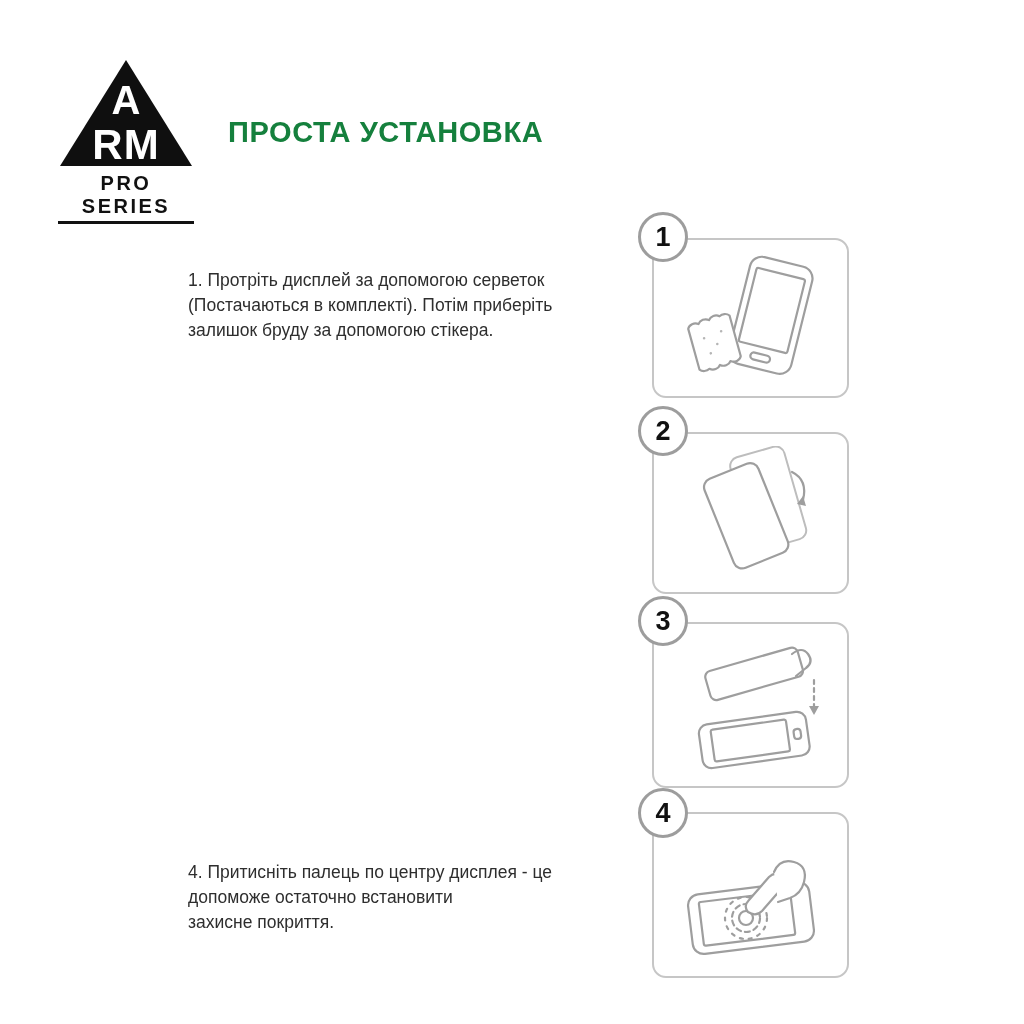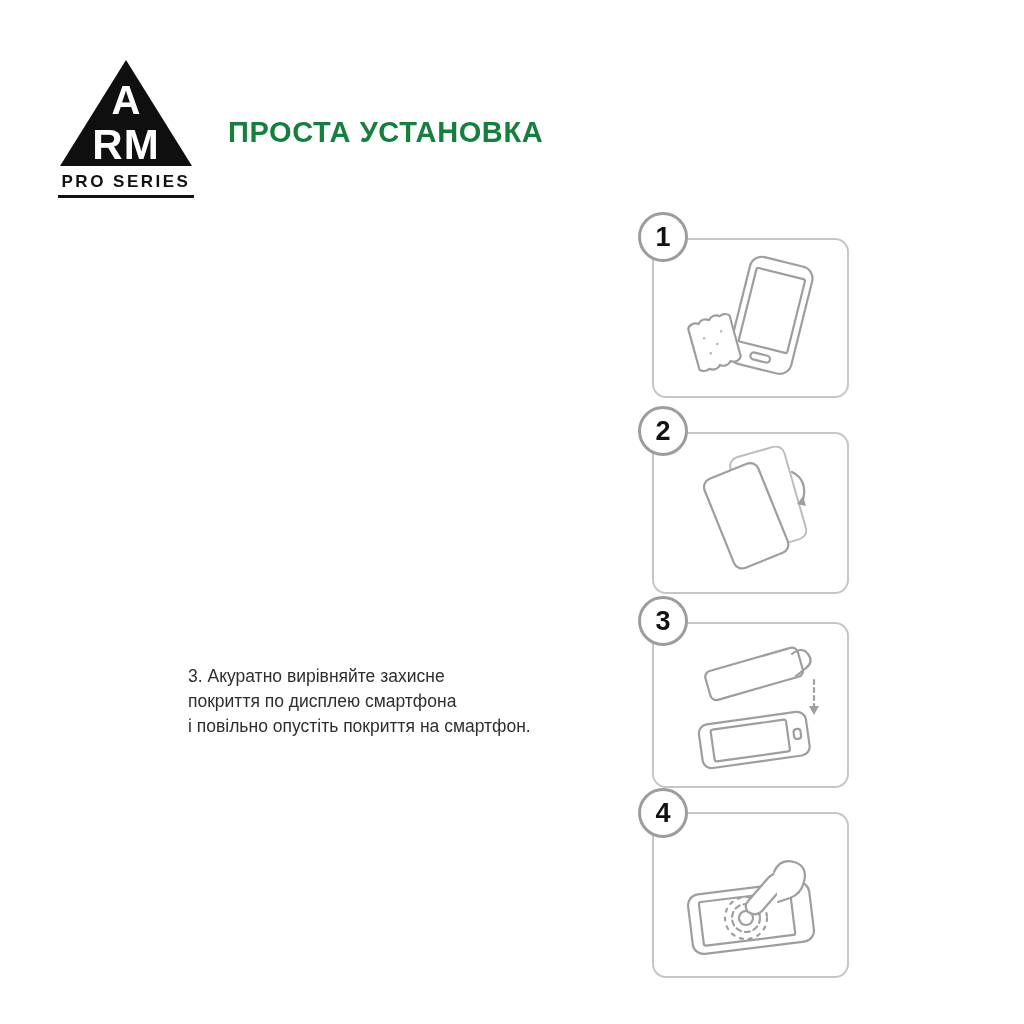--- a/index.html
+++ b/index.html
@@ -12,21 +12,21 @@
     overflow:hidden;
   }
   .sheet{position:absolute;inset:0;}
 
   
   .logo{position:absolute;left:58px;top:58px;width:136px;}
   .logo svg{display:block;}
   .logo-sub{
     margin-top:4px;
     font-weight:bold;
-    font-size:17px;
+    font-size:20px;
     letter-spacing:2.5px;
     text-align:center;
     color:#111;
     border-bottom:3px solid #111;
     padding-bottom:3px;
   }
 
   
   .title{
     position:absolute;left:228px;top:116px;
@@ -85,23 +85,26 @@
     <svg width="136" height="110" viewBox="0 0 136 110">
       <polygon points="68,2 2,108 134,108" fill="#0f0f0f"></polygon>
       <text x="68" y="56" text-anchor="middle" fill="#ffffff" font-family="Liberation Sans, sans-serif" font-weight="bold" font-size="40">A</text>
       <text x="68" y="101" text-anchor="middle" fill="#ffffff" font-family="Liberation Sans, sans-serif" font-weight="bold" font-size="42" letter-spacing="1">RM</text>
     </svg>
     <div class="logo-sub">PRO SERIES</div>
   </div>
 
   <div class="title">ПРОСТА УСТАНОВКА</div>
 
-  <div class="step-text s3">3. Акуратно вирівняйте захисне
-покриття по дисплею смартфона
-і повільно опустіть покриття на смартфон.</div>
+  <div class="step-text s1">1. Протріть дисплей за допомогою серветок
+(Постачаються в комплекті). Потім приберіть
+залишок бруду за допомогою стікера.</div>
+  <div class="step-text s4">4. Притисніть палець по центру дисплея - це
+допоможе остаточно встановити
+захисне покриття.</div>
 
   <div class="badge n1">1</div>
   <div class="badge n2">2</div>
   <div class="badge n3">3</div>
   <div class="badge n4">4</div>
 
   <div class="illus-box b1">
     <div class="illus">
       <svg width="170" height="132" viewBox="0 0 170 132">
         <g transform="rotate(14 103 66)">

